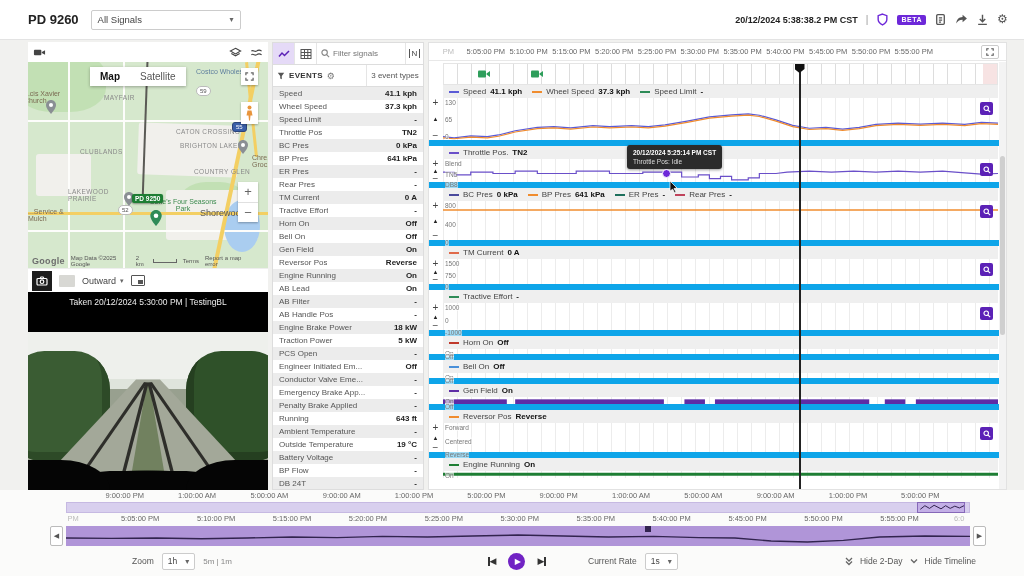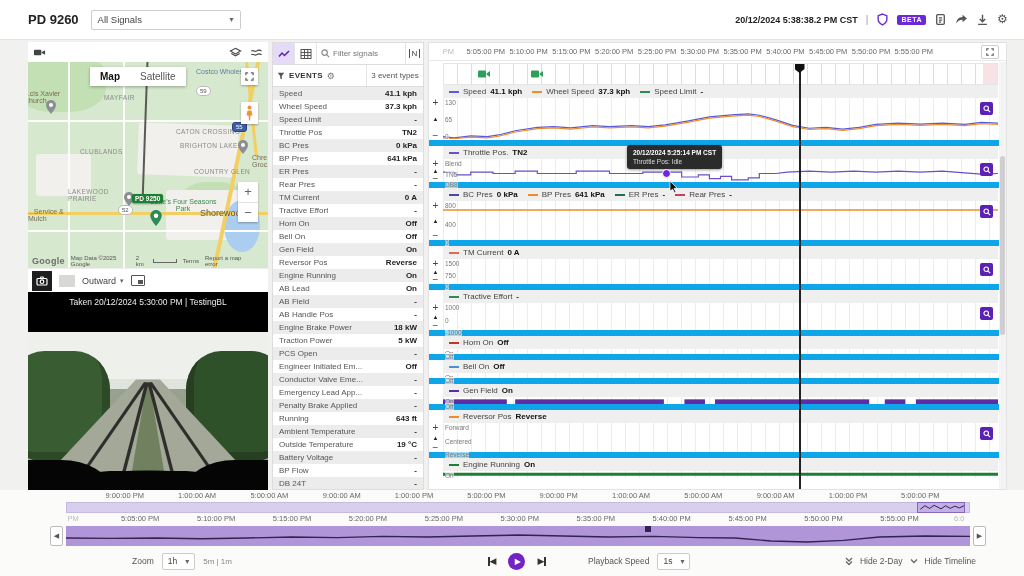--- a/index.html
+++ b/index.html
@@ -451,21 +451,21 @@
           </div>
           <div class="sig-row alt">
             <span class="sl">Engine Running</span>
             <span class="sv">On</span>
           </div>
           <div class="sig-row">
             <span class="sl">AB Lead</span>
             <span class="sv">On</span>
           </div>
           <div class="sig-row alt">
-            <span class="sl">AB Field</span>
+            <span class="sl">AB Filter</span>
             <span class="sv">-</span>
           </div>
           <div class="sig-row">
             <span class="sl">AB Handle Pos</span>
             <span class="sv">-</span>
           </div>
           <div class="sig-row alt">
             <span class="sl">Engine Brake Power</span>
             <span class="sv">18 kW</span>
           </div>
@@ -479,21 +479,21 @@
           </div>
           <div class="sig-row">
             <span class="sl">Engineer Initiated Em...</span>
             <span class="sv">Off</span>
           </div>
           <div class="sig-row alt">
             <span class="sl">Conductor Valve Eme...</span>
             <span class="sv">-</span>
           </div>
           <div class="sig-row">
-            <span class="sl">Emergency Lead App...</span>
+            <span class="sl">Emergency Brake App...</span>
             <span class="sv">-</span>
           </div>
           <div class="sig-row alt">
             <span class="sl">Penalty Brake Applied</span>
             <span class="sv">-</span>
           </div>
           <div class="sig-row">
             <span class="sl">Running</span>
             <span class="sv">643 ft</span>
           </div>
@@ -887,21 +887,21 @@
         <span class="chev">▾</span>
       </span>
       <span class="interval">5m | 1m</span>
     </div>
     <div class="transport">
       <span class="step"><span class="bar"></span>◀</span>
       <span class="playbtn">▶</span>
       <span class="step">▶<span class="bar"></span></span>
     </div>
     <div class="rategrp">
-      <span>Playback Speed</span>
+      <span>Current Rate</span>
       <span class="sel small">
         <span>1s</span>
         <span class="chev">▾</span>
       </span>
     </div>
     <div class="hidegrp">
       <span class="hico">
         <svg viewBox="0 0 10 10" fill="none" stroke="currentColor" stroke-width="1.3">
             <path d="M2 2 5 5 8 2M2 5.5 5 8.5 8 5.5"></path>
           </svg>

